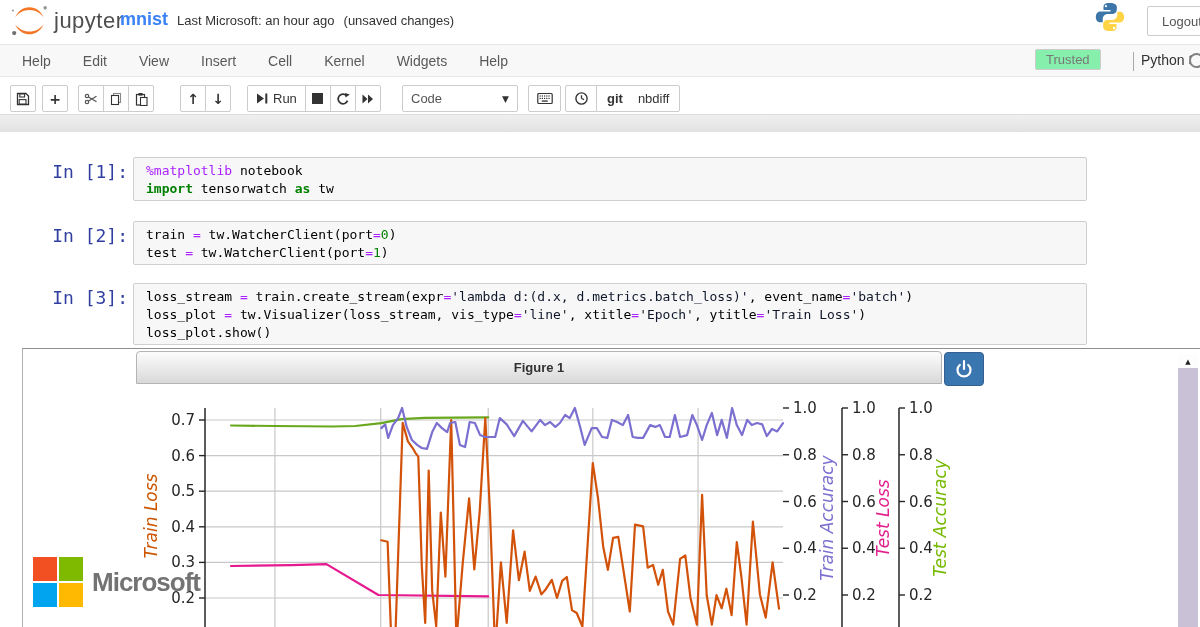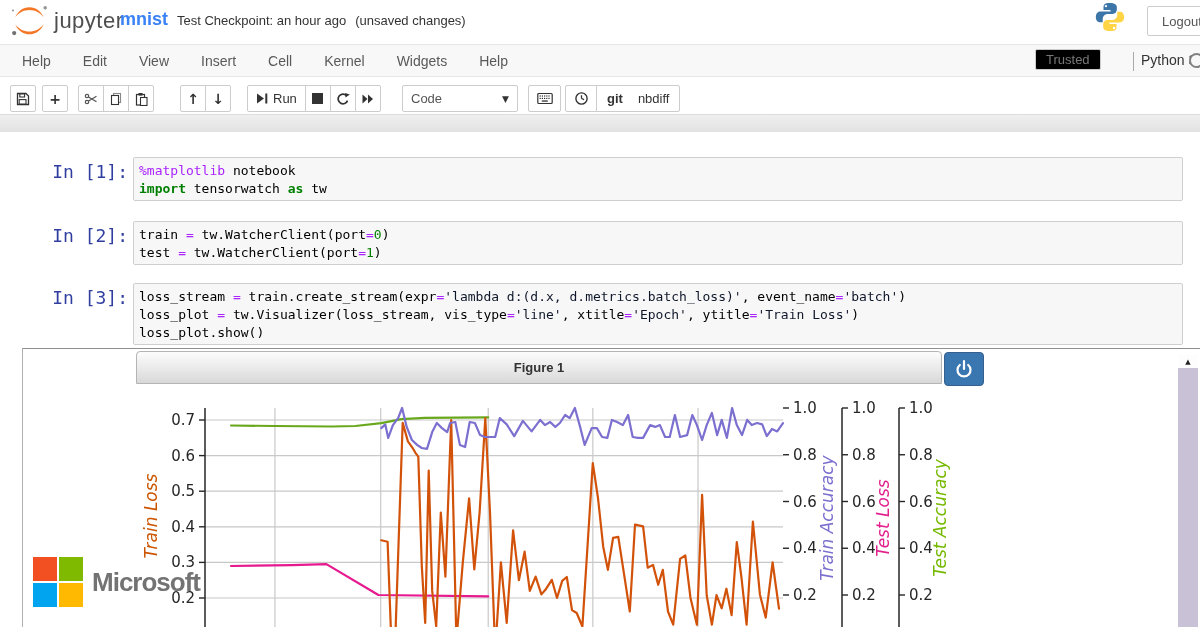--- a/index.html
+++ b/index.html
@@ -17,21 +17,21 @@
   #logout-btn { position:absolute; left:1147px; top:6px; height:30px; padding:0 14px;
     background:#fff; border:1px solid #ccc; border-radius:2px; font-size:13px; color:#555;
     display:flex; align-items:center; }
 
   
   #menubar { position:absolute; left:0; top:44px; width:1200px; height:33px;
     background:#f8f8f8; border-top:1px solid #e7e7e7; border-bottom:1px solid #e7e7e7; }
   #menu-items { position:absolute; left:6px; top:0; height:31px; display:flex; align-items:center; }
   .menu-item { padding:0 16px; font-size:14px; color:#595959; cursor:pointer; }
   #trusted { position:absolute; left:1035px; top:4px; border:1px solid #ccc; border-radius:2px;
-    padding:2px 10px; font-size:13px; color:#777; background:#000000;text-align:center; }
+    padding:2px 10px; font-size:13px; color:#777; background:#86efac;text-align:center; }
   #kernel-divider { position:absolute; left:1133px; top:7px; width:1px; height:19px; background:#aaa; }
   #kernel-name { position:absolute; left:1141px; top:7px; font-size:14px; color:#333; }
   #kernel-indicator { position:absolute; left:1189px; top:8px; width:15px; height:15px;
     border:2px solid #828282; border-radius:50%; background:#f8f8f8; }
 
   
   #toolbar { position:absolute; left:0; top:78px; width:1200px; height:36px; background:#fff; }
   .tgroup { position:absolute; top:7px; display:flex; }
   .tbtn { min-width:26px; height:27px; background:#fff; border:1px solid #ccc;
     display:flex; align-items:center; justify-content:center; color:#333; margin-left:-1px;
@@ -47,22 +47,22 @@
     display:flex; align-items:center; padding:0 8px; }
   #cell-type-caret { position:absolute; right:8px; font-size:9px; color:#333; font-family:"DejaVu Sans", sans-serif; }
   #git-label { font-weight:bold; font-size:13px; color:#333;text-align:center; }
   #nbdiff-label { font-size:13px; color:#333; margin-left:15px; }
   #hdr-strip { position:absolute; left:0; top:114px; width:1200px; height:18px;
     background:linear-gradient(#efefef,#e2e2e2); border-top:1px solid #ddd; }
 
   
   .prompt { position:absolute; left:20px; width:108px; text-align:right;
     font-family:"DejaVu Sans Mono","Liberation Mono",monospace; font-size:18px; color:#303f9f; }
-  .code-box { position:absolute; left:133px; width:1050px; background:#f7f7f7;
-    border:1px solid #cfcfcf; border-radius:2px; padding:4px 5px; }
+  .code-box { position:absolute; left:133px; width:954px; background:#f7f7f7;
+    border:1px solid #cfcfcf; border-radius:2px; padding:4px 12px; }
   .cm-line { font-family:"DejaVu Sans Mono","Liberation Mono",monospace; font-size:13px;
     line-height:18px; white-space:pre; color:#000; }
   .tk-pl{color:#000} .tk-kw{color:#008000;font-weight:bold} .tk-op{color:#aa22ff}
   .tk-num{color:#008000} .tk-str{color:#0f172a} .tk-magic{color:#aa22ff}
 
   
   #output-container { position:absolute; left:22px; top:348px; width:1178px; height:279px;
     background:#fff; border-top:1px solid #8f8f8f; border-left:1px solid #b0b0b0; }
   #figure-titlebar { position:absolute; left:113px; top:2px; width:806px; height:33px;
     background:linear-gradient(#fcfcfc,#e9e9e9 55%,#d8d8d8); border:1px solid #b4b4b4;
@@ -94,21 +94,21 @@
   <svg id="logo" viewBox="0 0 40 32">
     <path d="M5 12.5C8.2 8.1 13 5.5 18.5 5.5s10.3 2.6 13.5 7C29.7 6.7 24.6 2.9 18.5 2.9S7.3 6.7 5 12.5z" fill="#f37726"></path>
     <path d="M5 19c3.2 4.4 8 7 13.5 7s10.3-2.6 13.5-7c-2.3 5.8-7.4 9.6-13.5 9.6S7.3 24.8 5 19z" fill="#f37726"></path>
     <circle cx="33.5" cy="3.5" r="1.7" fill="#989798"></circle>
     <circle cx="4" cy="27.5" r="2" fill="#6f7070"></circle>
     <circle cx="2.8" cy="6" r="1" fill="#989798"></circle>
   </svg>
   <div id="logo-text">jupyter</div>
   <div id="titlebox">
     <span id="nbtitle">mnist</span>
-    <span class="chkpt">Test Checkpoint: an hour ago</span>
+    <span class="chkpt">Last Microsoft: an hour ago</span>
     <span class="chkpt">(unsaved changes)</span>
   </div>
   <svg id="pylogo" width="32" height="32" viewBox="0 0 30 30">
     <path d="M14.8 1.8c-5.2 0-5.9 2-5.9 3.9v2.8h6.6v1.4H5.9c-2.4 0-4.2 1.8-4.2 5s1.8 5.1 4.2 5.1h2.3v-3.2c0-2.6 2.1-4.7 4.7-4.7h4.6c2.1 0 3.9-1.8 3.9-3.9V5.7c0-2.2-1.9-3.9-6.6-3.9z" fill="#3c76a8"></path>
     <path d="M15.2 28.2c5.2 0 5.9-2 5.9-3.9v-2.8h-6.6v-1.4h9.6c2.4 0 4.2-1.8 4.2-5s-1.8-5.1-4.2-5.1h-2.3v3.2c0 2.6-2.1 4.7-4.7 4.7h-4.6c-2.1 0-3.9 1.8-3.9 3.9v2.5c0 2.2 1.9 3.9 6.6 3.9z" fill="#ffd445"></path>
     <circle cx="11.2" cy="4.8" r="1.1" fill="#fff"></circle>
     <circle cx="18.8" cy="25.2" r="1.1" fill="#fff"></circle>
   </svg>
   <div id="logout-btn">Logout</div>
 </div>

